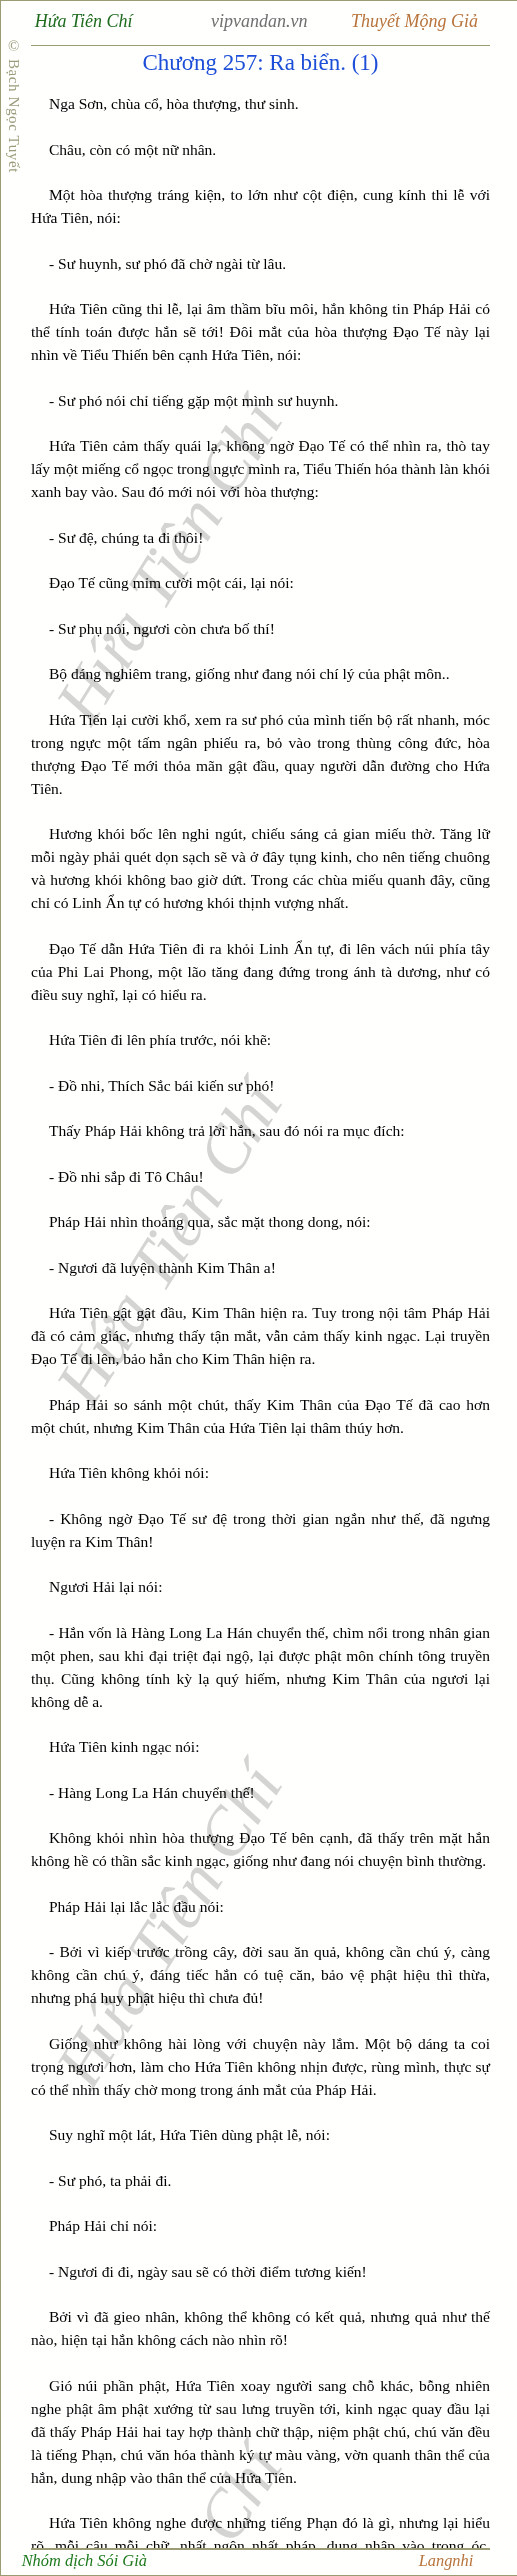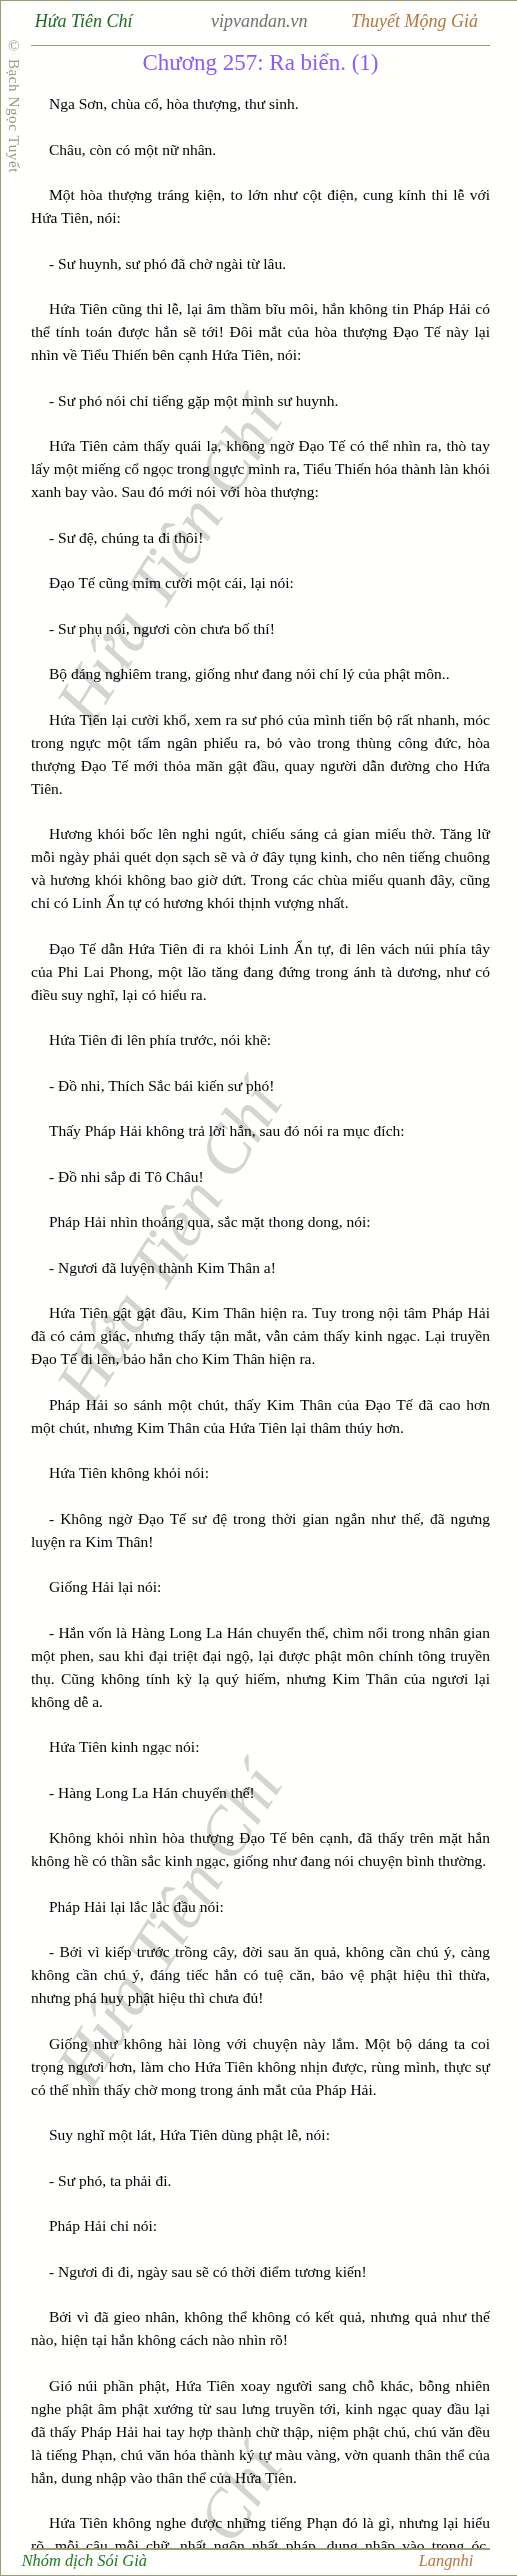--- a/index.html
+++ b/index.html
@@ -18,21 +18,21 @@
     position: absolute; left: 30px; top: 4.9px; width: 459px; height: 39px;
     border-bottom: 1.8px solid #9c9c74;
     font-family: "Liberation Serif", serif; font-style: italic; font-size: 18px;
   }
   .header span { position: absolute; top: 4.9px; }
   .h-left { left: 3.7px; color: #1e6b1e; }
   .h-mid { left: 180px; color: #707070; }
   .h-right { right: 12px; color: #b8743c; }
   .title {
     position: absolute; left: 30px; top: 49px; width: 459px; text-align: center;
-    font-family: "Liberation Serif", serif; font-size: 23px; color: #8b5cf6;
+    font-family: "Liberation Serif", serif; font-size: 23px; color: #1d4ed8;
   }
   .content {
     position: absolute; left: 30px; top: 91px; width: 459px;
     font-family: "Liberation Serif", serif; font-size: 15.5px; line-height: 23px;
     color: #000; text-align: justify;
   }
   .content p { margin: 0 0 22.5px 0; text-indent: 18px; }
   .watermark {
     position: absolute; font-family: "Liberation Serif", serif; font-style: italic;
     font-size: 67px; color: rgba(160,160,160,0.45); white-space: nowrap;
@@ -85,21 +85,21 @@
         <p>Hứa Tiên đi lên phía trước, nói khẽ:</p>
         <p>- Đồ nhi, Thích Sắc bái kiến sư phó!</p>
         <p>Thấy  Pháp Hải không trả lời hắn, sau đó nói ra mục đích:</p>
         <p>- Đồ nhi sắp đi Tô Châu!</p>
         <p>Pháp Hải nhìn thoáng qua, sắc mặt thong dong, nói:</p>
         <p>- Ngươi đã luyện thành Kim Thân a!</p>
         <p>Hứa Tiên gật gật đầu, Kim Thân hiện ra. Tuy trong nội tâm Pháp Hải đã có cảm giác, nhưng thấy tận mắt, vẫn cảm thấy kinh ngạc. Lại truyền Đạo Tế đi lên, bảo hắn cho Kim Thân hiện ra.</p>
         <p>Pháp Hải so sánh một chút, thấy Kim Thân của Đạo Tế đã cao hơn một chút, nhưng Kim Thân của Hứa Tiên lại thâm thúy hơn.</p>
         <p>Hứa Tiên không khỏi nói:</p>
         <p>- Không ngờ Đạo Tế sư đệ trong thời gian ngắn như thế, đã ngưng luyện ra Kim Thân!</p>
-        <p>Giống Hải lại nói:</p>
+        <p>Ngươi Hải lại nói:</p>
         <p>- Hắn vốn là Hàng Long La Hán chuyển thế, chìm nổi trong nhân gian một phen, sau khi đại triệt đại ngộ, lại được phật môn chính tông truyền thụ. Cũng không tính kỳ lạ quý hiếm, nhưng Kim Thân của ngươi lại không dễ a.</p>
         <p>Hứa Tiên kinh ngạc nói:</p>
         <p>- Hàng Long La Hán chuyển thế!</p>
         <p>Không khỏi nhìn hòa thượng Đạo Tế bên cạnh, đã thấy trên mặt hắn không hề có thần sắc kinh ngạc, giống như đang nói chuyện bình thường.</p>
         <p>Pháp Hải lại lắc lắc đầu nói:</p>
         <p>- Bởi vì kiếp trước trồng cây, đời sau ăn quả, không cần chú ý, càng không cần chú ý, đáng tiếc hắn có tuệ căn, bảo vệ phật hiệu thì thừa, nhưng phá huy phật hiệu thì chưa đủ!</p>
         <p>Giống như không hài lòng với chuyện này lắm. Một bộ dáng ta coi trọng ngươi hơn, làm cho Hứa Tiên không nhịn được, rùng mình, thực sự có thể nhìn thấy chờ mong trong ánh mắt của Pháp Hải.</p>
         <p>Suy nghĩ một lát, Hứa Tiên dùng phật lễ, nói:</p>
         <p>- Sư phó, ta phải đi.</p>
         <p>Pháp Hải chỉ nói:</p>

